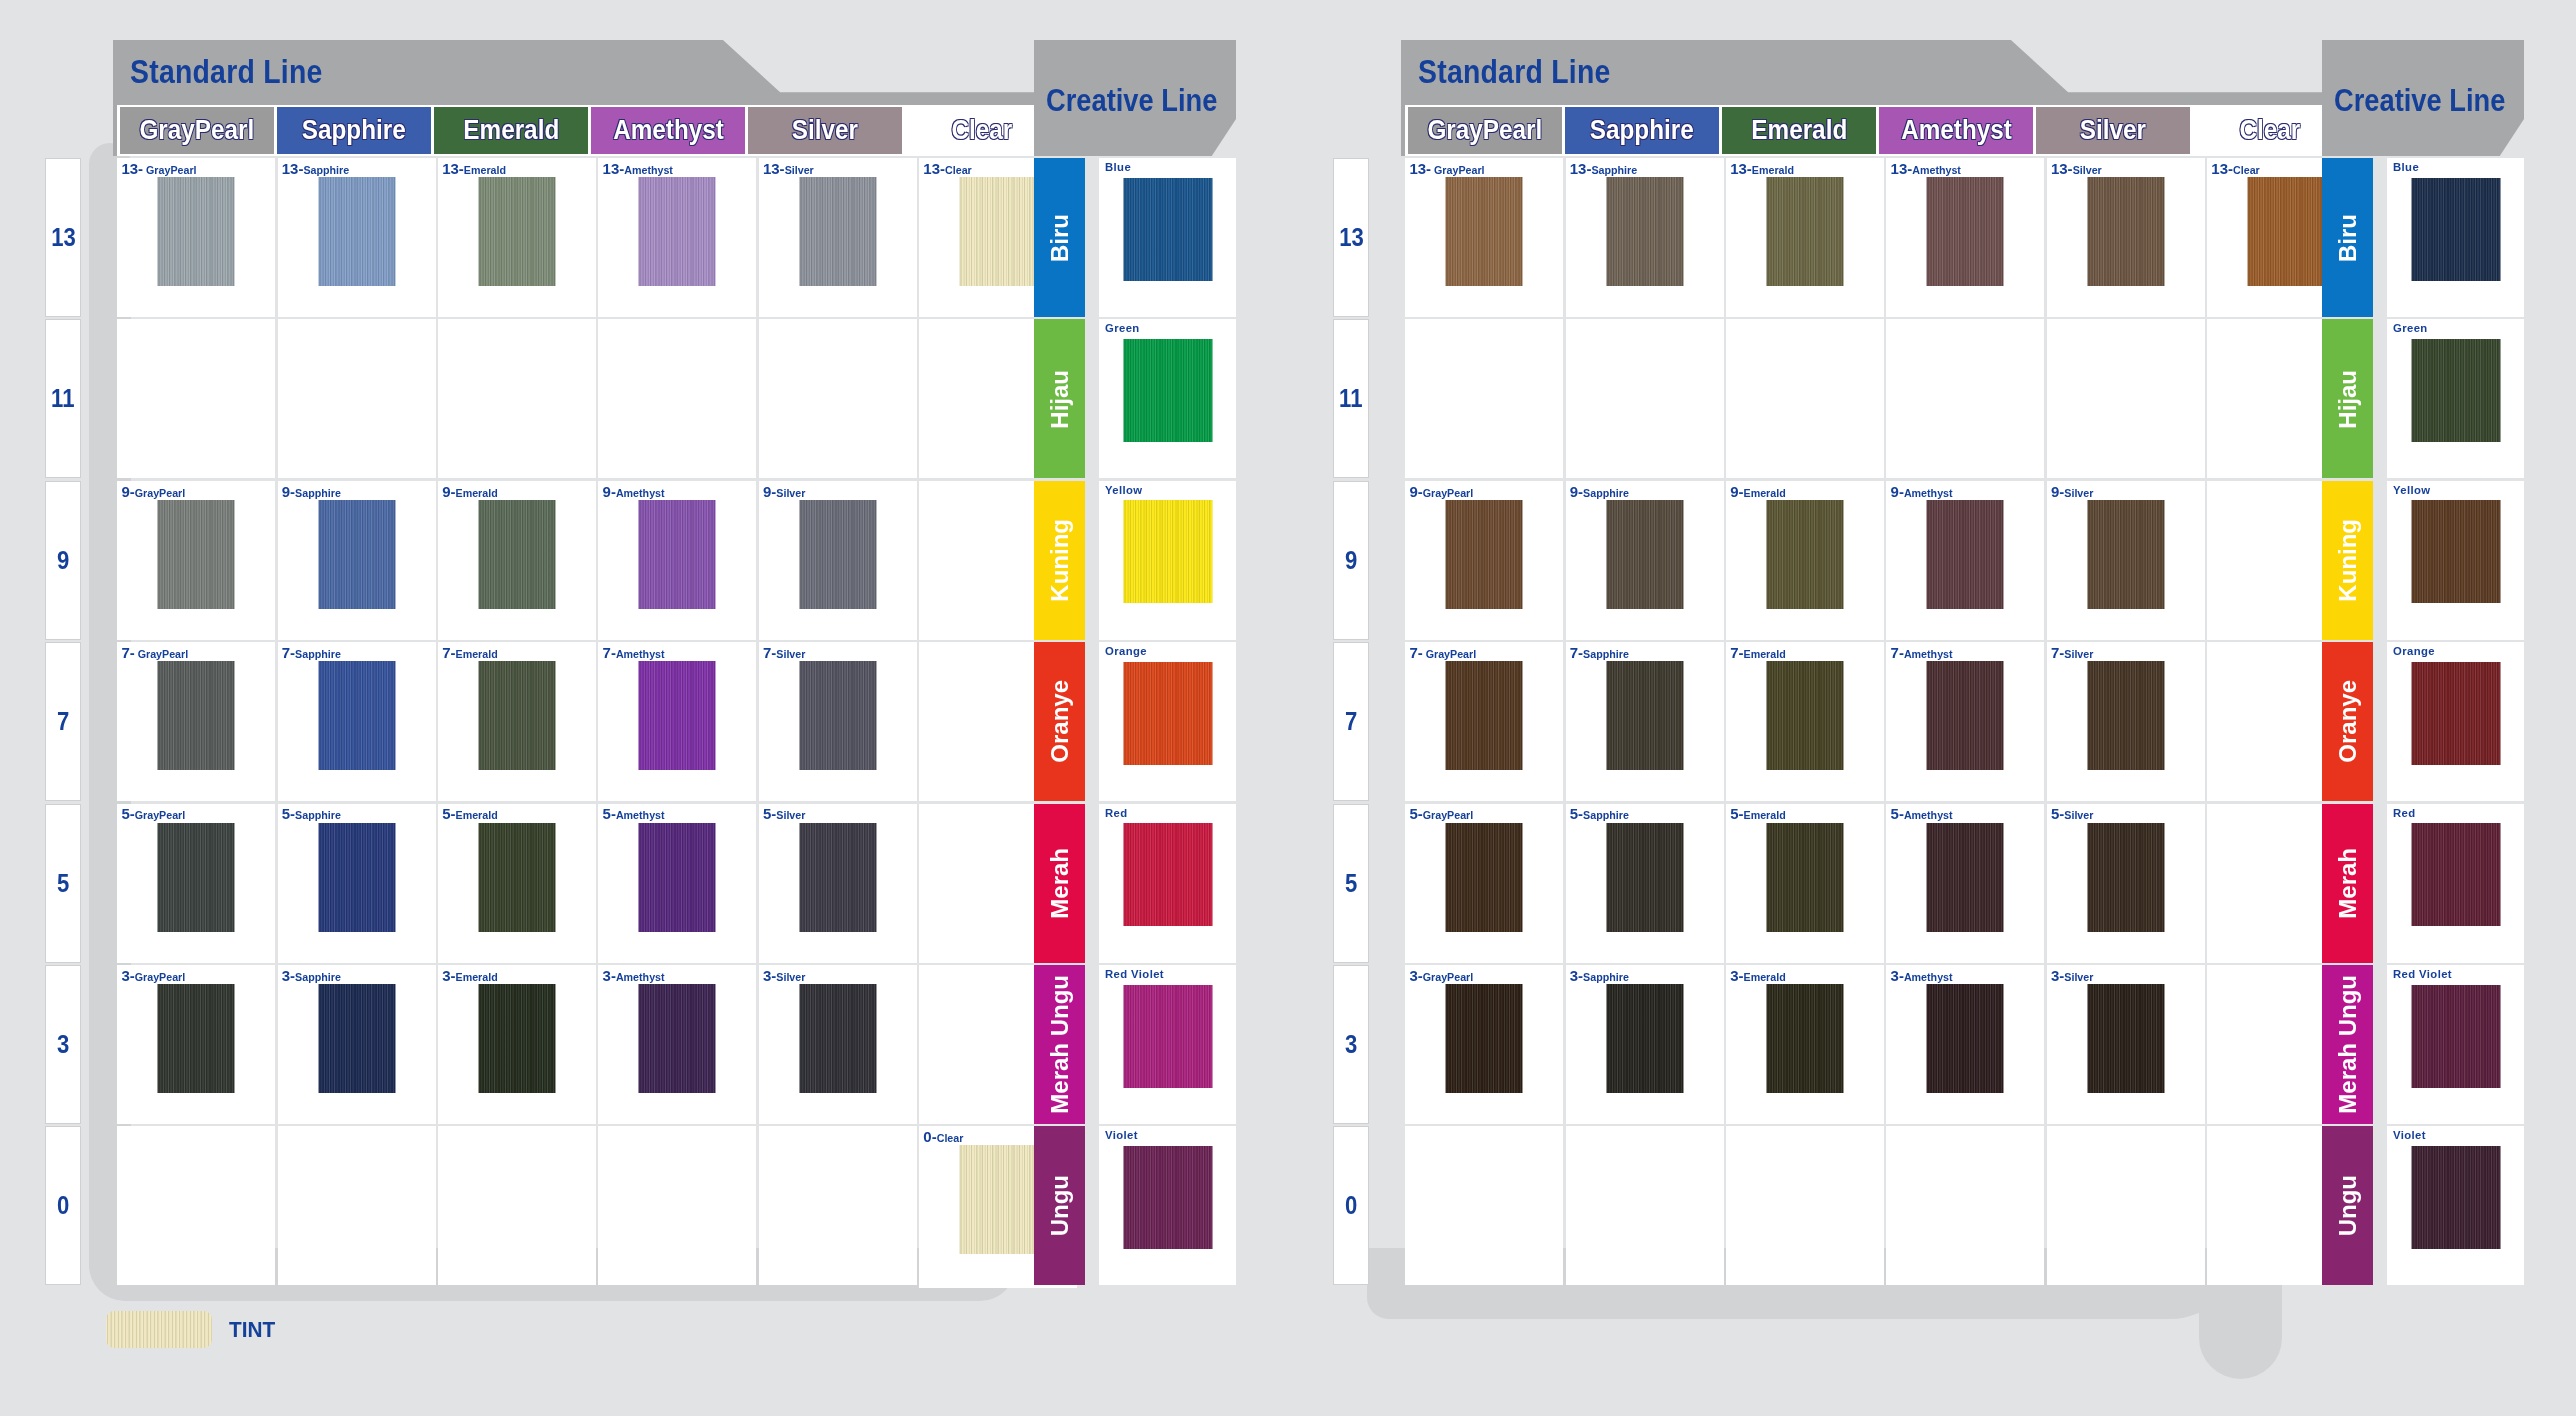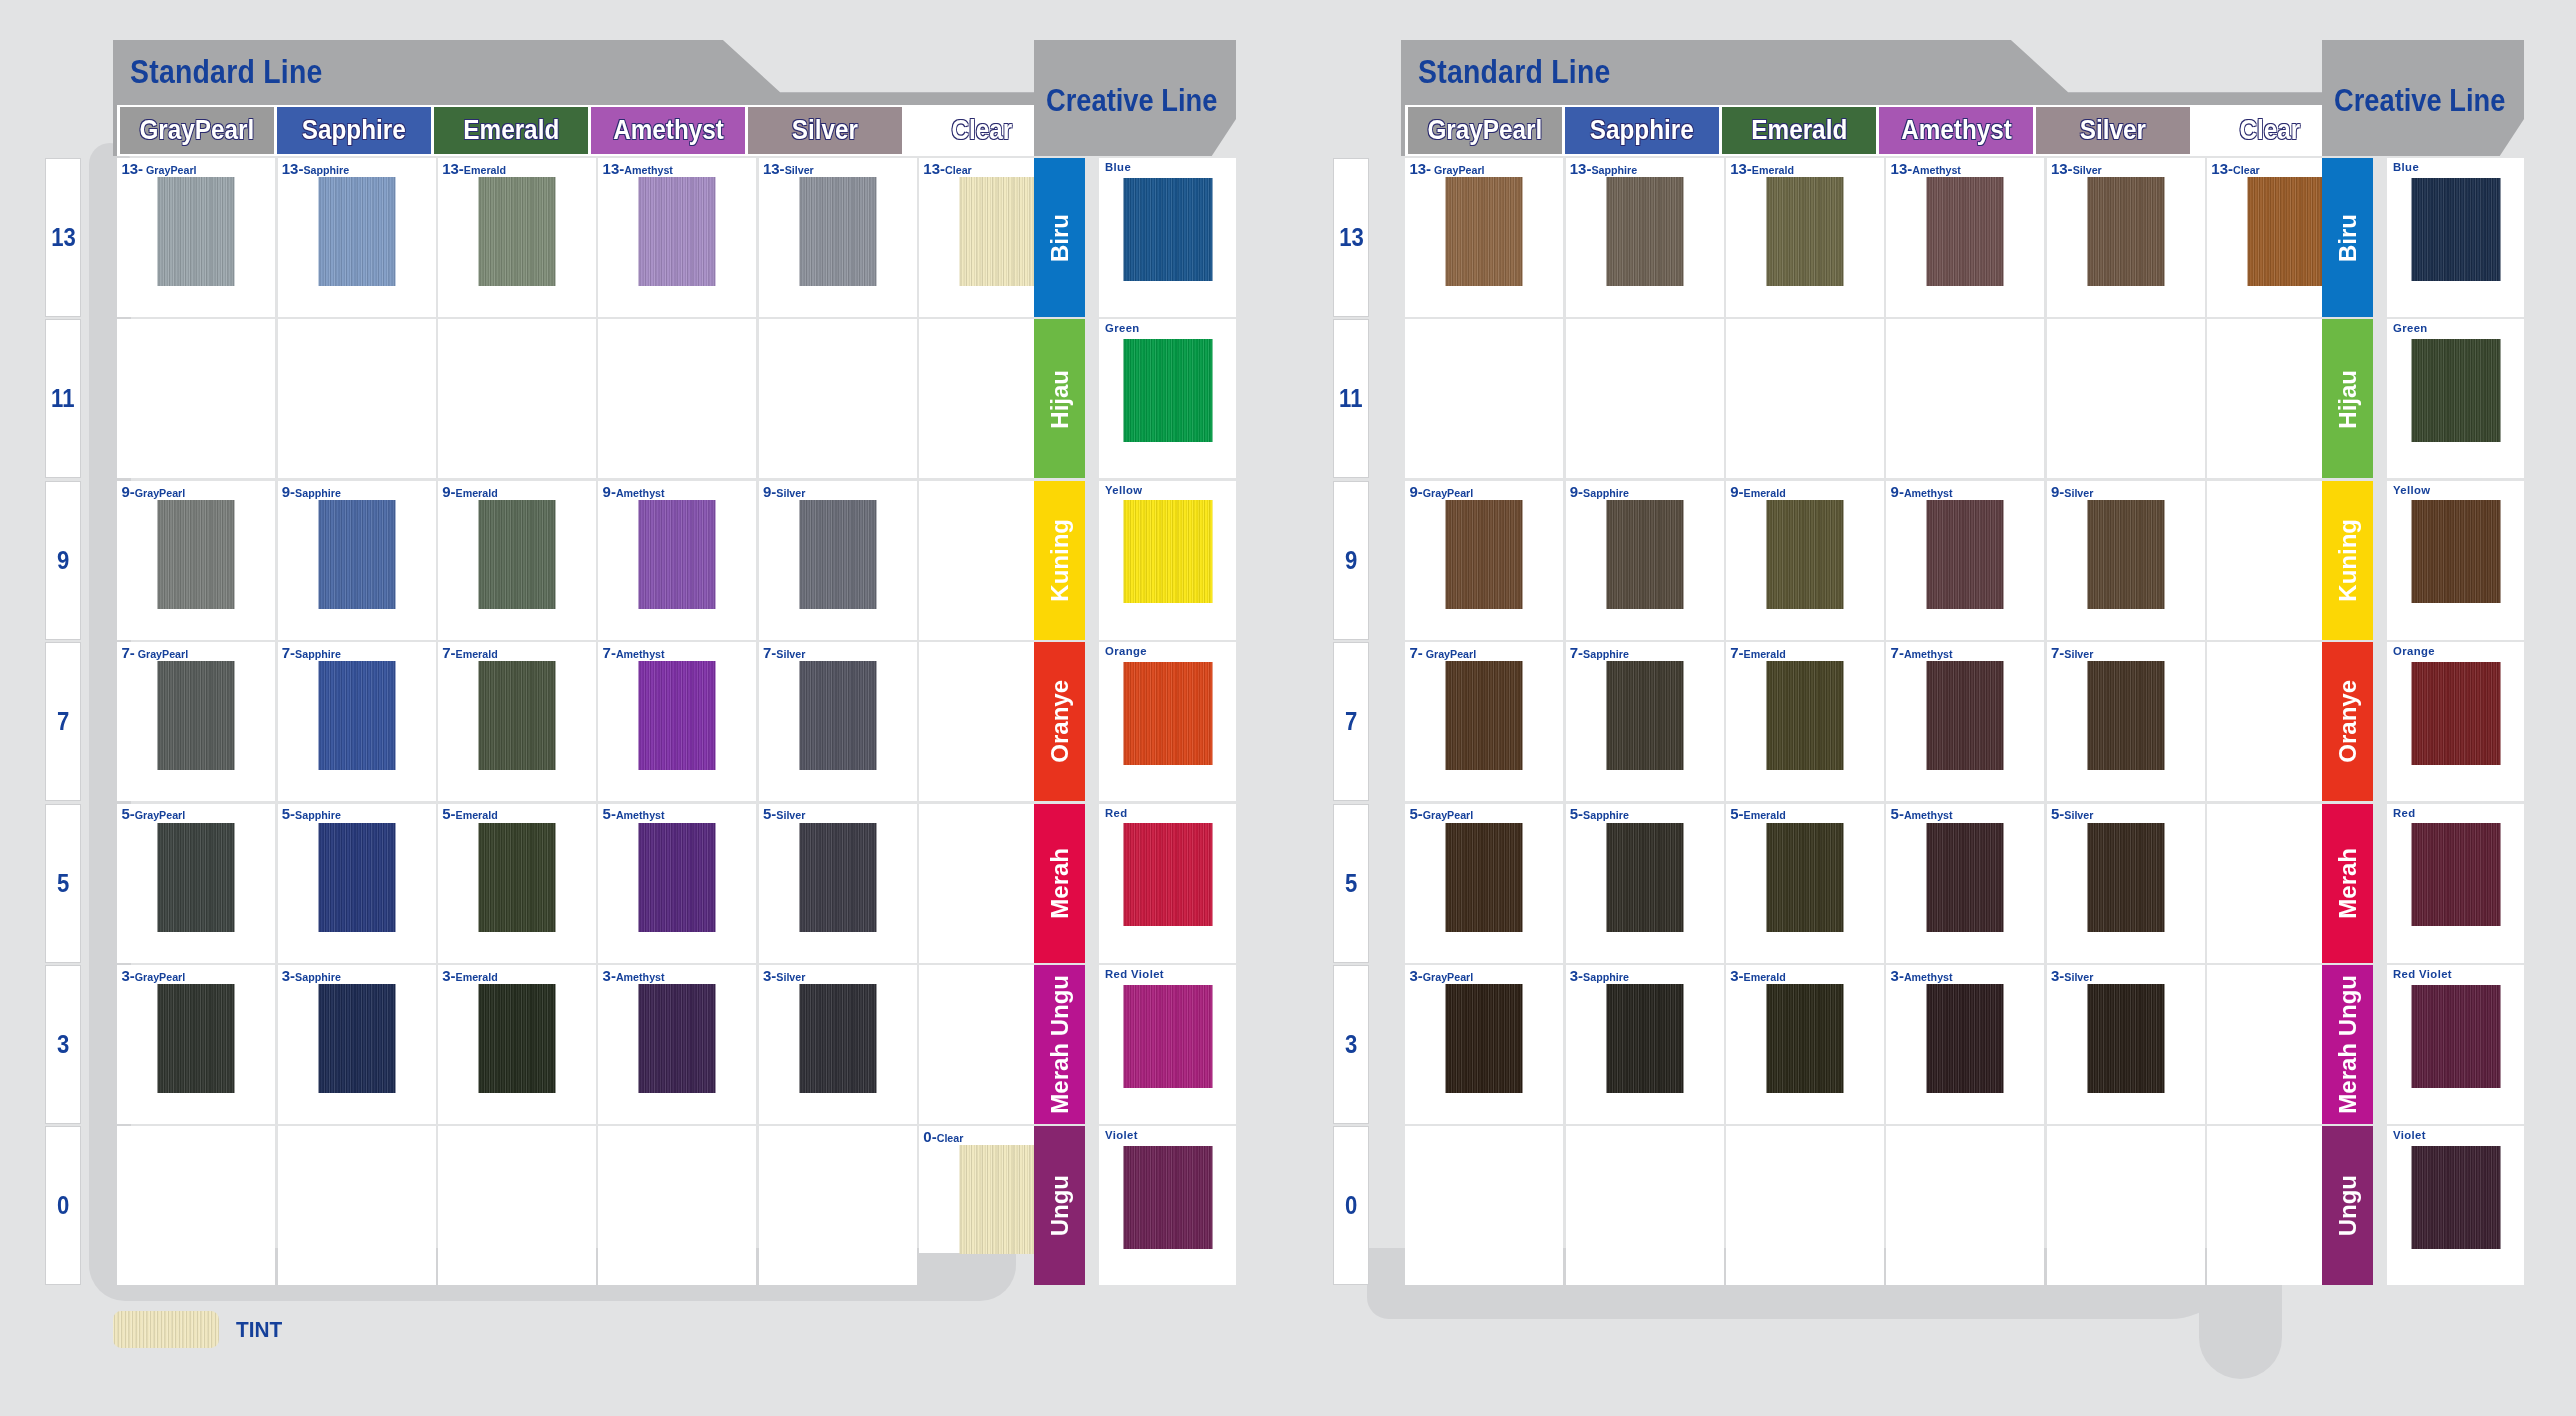--- a/index.html
+++ b/index.html
@@ -331,21 +331,21 @@
                 <div class="swatch" style="width: 77px; height: 109px; background-color: rgb(47, 47, 54);"></div>
               </div>
               <div class="cell" style="width: 158px; height: 159px;"></div>
             </div>
             <div class="grid-row">
               <div class="cell" style="width: 158px; height: 159px;"></div>
               <div class="cell" style="width: 158px; height: 159px;"></div>
               <div class="cell" style="width: 158px; height: 159px;"></div>
               <div class="cell" style="width: 158px; height: 159px;"></div>
               <div class="cell" style="width: 158px; height: 159px;"></div>
-              <div class="cell" style="width: 158px; height: 127px;">
+              <div class="cell" style="width: 158px; height: 162px;">
                 <div class="cell-label"><b>0-</b><i>Clear</i></div>
                 <div class="swatch" style="width: 77px; height: 109px; background-color: rgb(240, 232, 191);"></div>
               </div>
             </div>
           </div>
         </div>
         <div class="cre-panel" style="left: 1034px; top: 40px; width: 202px; height: 1236px;">
           <div class="cre-header"></div>
           <div class="cre-title">Creative Line</div>
           <div class="cre-rows" style="top: 118px; width: 202px;">
@@ -664,19 +664,19 @@
               <div class="cre-cell">
                 <div class="cre-cell-label">Violet</div>
                 <div class="cre-swatch" style="width: 89px; height: 103px; background-color: rgb(59, 32, 48);"></div>
               </div>
             </div>
           </div>
         </div>
       </div>
     </div>
 
-  <div class="legend" style="left:113px;top:1311px;">
+  <div class="legend" style="left:106px;top:1311px;">
     <div class="legend-chip" id="legend-chip-0" style="background-color: rgb(239, 230, 189);"></div>
     <div class="legend-text">TINT</div>
   </div>
 
 </div>
 
 
 </body></html>

